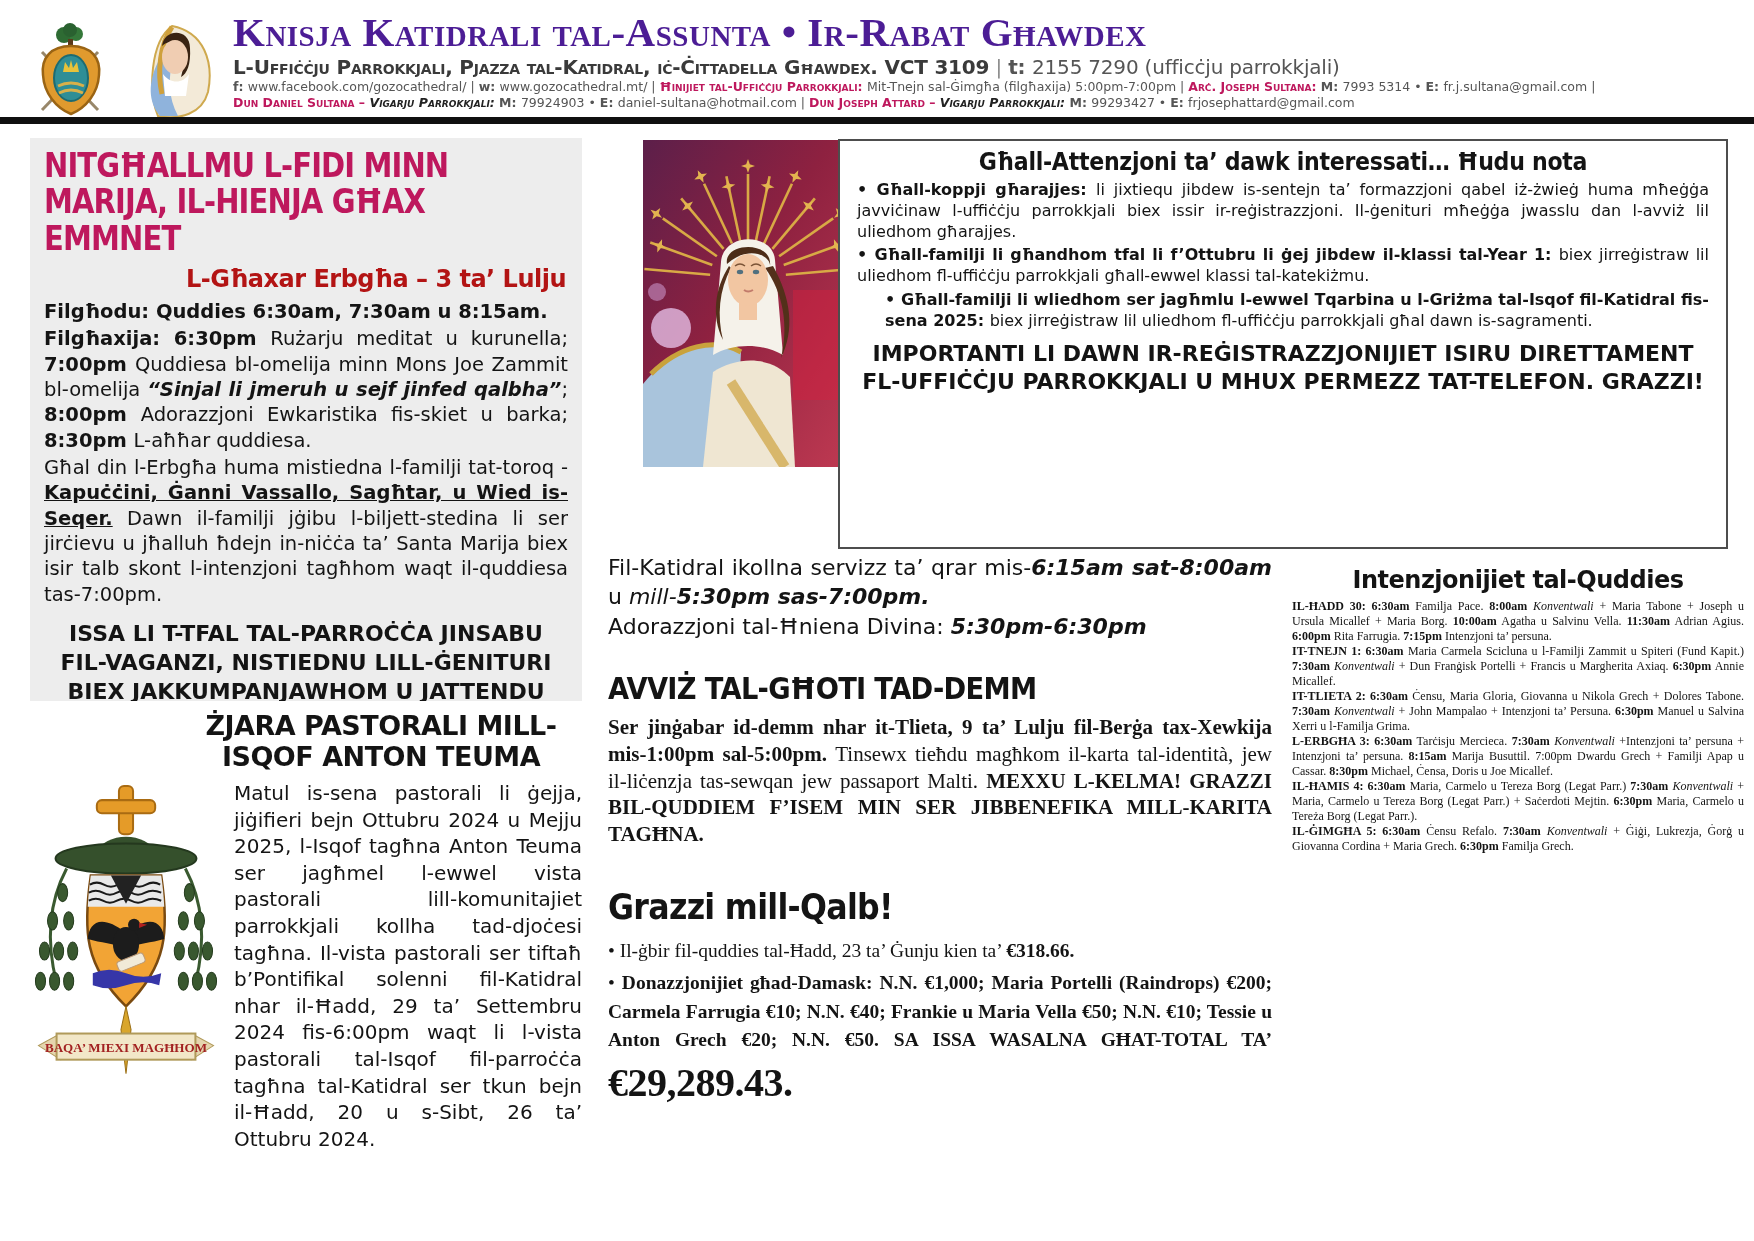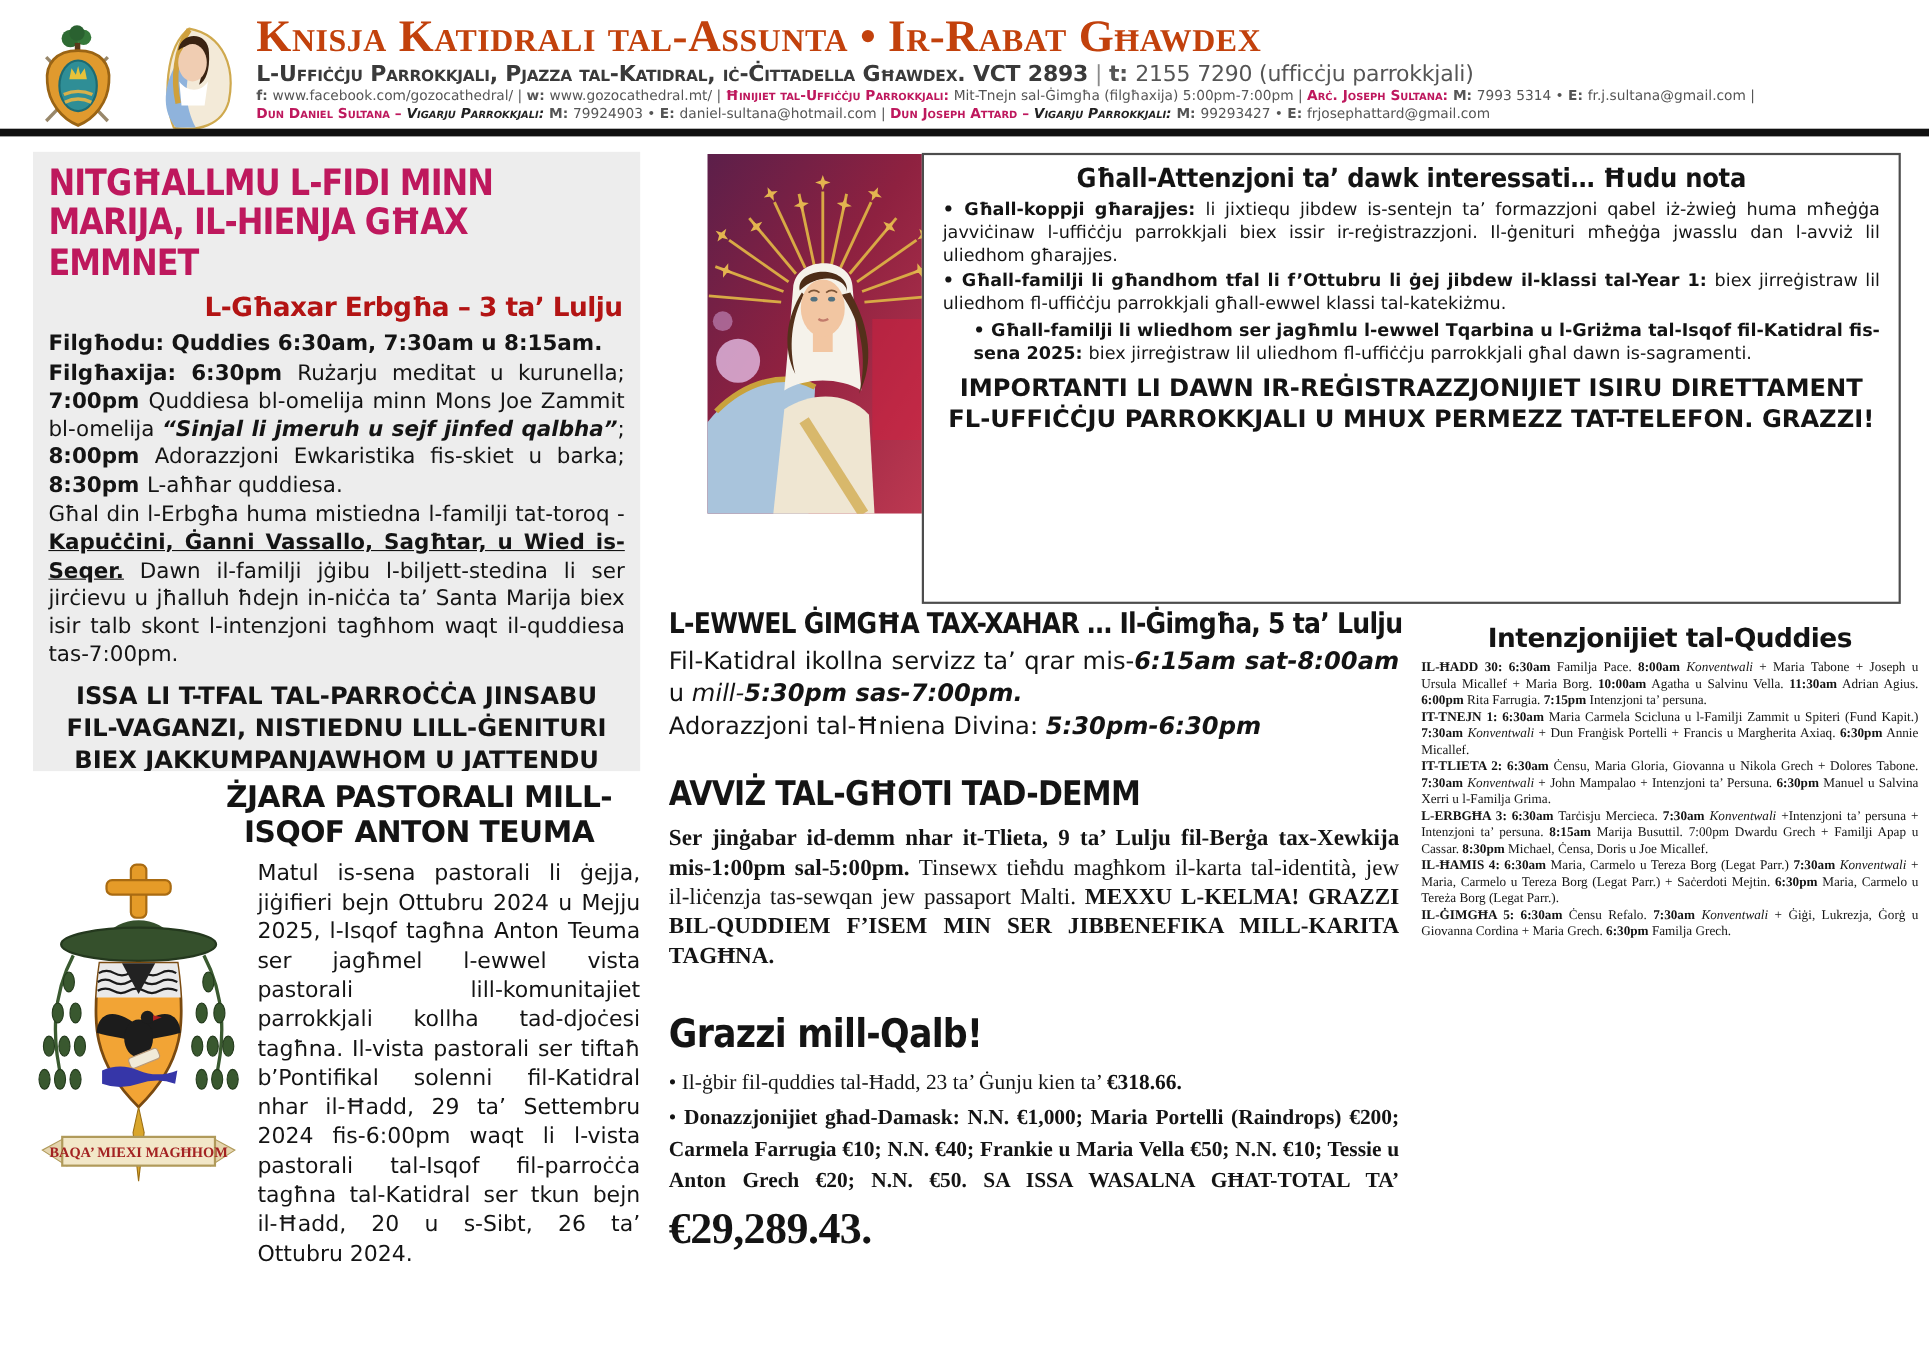--- a/index.html
+++ b/index.html
@@ -3,21 +3,21 @@
 <meta charset="utf-8">
 <style>
   html,body { margin:0; padding:0; background:#888; }
   .page { position:relative; width:1754px; height:1241px; background:#ffffff;
           font-family:"DejaVu Sans", sans-serif; color:#141414; overflow:hidden; margin:0 auto; }
 
   
   .hdr-logo { position:absolute; }
   .hdr-text { position:absolute; left:233px; top:12px; width:1510px; }
   .hdr-title { font-family:"Liberation Serif", serif; font-variant:small-caps; font-weight:700;
-               font-size:41px; line-height:1.02; color:#c2410c; letter-spacing:0.5px; margin:0; white-space:nowrap; }
+               font-size:41px; line-height:1.02; color:#4c1d95; letter-spacing:0.5px; margin:0; white-space:nowrap; }
   .hdr-line2 { font-size:20px; color:#555; margin-top:1px; letter-spacing:-0.2px; white-space:nowrap; }
   .hdr-small { font-size:12.5px; color:#555; line-height:1.3; white-space:nowrap; }
   .sc-bold      { font-variant:small-caps; font-weight:700; color:#3a3a3a; }
   .sc-bold-sm   { font-variant:small-caps; font-weight:700; color:#be185d; }
   .sc-bold-sm-i { font-variant:small-caps; font-weight:700; font-style:italic; color:#222; }
   .hdr-rule { position:absolute; left:0; top:117px; width:100%; height:7px; background:#101010; }
 
   
   .cx-left   { display:block; width:113.6%; transform:scaleX(0.88); transform-origin:0 0; }
   .cx-center { display:block; transform:scaleX(0.92); transform-origin:50% 0; }
@@ -89,21 +89,21 @@
     <path d="M52,4 C84,10 94,40 88,70 C82,92 60,98 38,94 C28,70 30,20 52,4 Z" fill="#f3ead8" stroke="#cfa94e" stroke-width="2"></path>
     <path d="M38,40 C28,60 28,80 40,94 L58,94 C48,75 48,55 53,40 Z" fill="#8fb3dc"></path>
     <path d="M52,5 C40,22 37,50 42,72" stroke="#cfa03c" stroke-width="5" fill="none"></path>
     <path d="M42,24 C44,6 70,6 70,26 C71,42 67,52 61,55 C66,38 64,28 59,24 C53,18 46,20 42,24 Z" fill="#3a2312"></path>
     <ellipse cx="55" cy="35" rx="13" ry="17" fill="#f0cdb2"></ellipse>
     <path d="M43,52 C50,62 63,62 69,52 L66,74 L45,74 Z" fill="#ffffff"></path>
   </svg>
 
   <div class="hdr-text">
     <h1 class="hdr-title">Knisja Katidrali tal-Assunta • Ir-Rabat Għawdex</h1>
-    <div class="hdr-line2"><span class="sc-bold">L-Uffiċċju Parrokkjali, Pjazza tal-Katidral, iċ-Ċittadella Għawdex. VCT 2893</span><span style="color: rgb(138, 138, 138);"> | </span><span style="font-weight: bold;">t: </span><span>2155 7290 (ufficċju parrokkjali)</span></div>
+    <div class="hdr-line2"><span class="sc-bold">L-Uffiċċju Parrokkjali, Pjazza tal-Katidral, iċ-Ċittadella Għawdex. VCT 3109</span><span style="color: rgb(138, 138, 138);"> | </span><span style="font-weight: bold;">t: </span><span>2155 7290 (ufficċju parrokkjali)</span></div>
     <div class="hdr-small"><span style="font-weight: bold;">f: </span><span>www.facebook.com/gozocathedral/  |  </span><span style="font-weight: bold;">w: </span><span>www.gozocathedral.mt/  |  </span><span class="sc-bold-sm">Ħinijiet tal-Uffiċċju Parrokkjali: </span><span>Mit-Tnejn sal-Ġimgħa (filgħaxija) 5:00pm-7:00pm  |  </span><span class="sc-bold-sm">Arċ. Joseph Sultana: </span><span style="font-weight: bold;">M: </span><span>7993 5314 • </span><span style="font-weight: bold;">E: </span><span>fr.j.sultana@gmail.com |</span></div>
     <div class="hdr-small"><span class="sc-bold-sm">Dun Daniel Sultana – </span><span class="sc-bold-sm-i">Vigarju Parrokkjali: </span><span style="font-weight: bold;">M: </span><span>79924903  • </span><span style="font-weight: bold;">E: </span><span>daniel-sultana@hotmail.com | </span><span class="sc-bold-sm">Dun Joseph Attard – </span><span class="sc-bold-sm-i">Vigarju Parrokkjali: </span><span style="font-weight: bold;">M: </span><span>99293427  • </span><span style="font-weight: bold;">E: </span><span>frjosephattard@gmail.com</span></div>
   </div>
 
   <div class="hdr-rule"></div>
 
   <div class="graybox">
     <h2 class="headline">
         <span class="cx-left">NITGĦALLMU L-FIDI MINN MARIJA, IL-HIENJA GĦAX EMMNET</span>
       </h2>
@@ -178,23 +178,20 @@
     <div class="notice-title">
         <span class="cx-center">Għall-Attenzjoni ta’ dawk interessati… Ħudu nota</span>
       </div>
     <p class="notice-b"><span style="font-weight: bold;">• </span><span style="font-weight: bold;">Għall-koppji għarajjes: </span><span>li jixtiequ jibdew is-sentejn ta’ formazzjoni qabel iż-żwieġ huma mħeġġa javviċinaw l-uffiċċju parrokkjali biex issir ir-reġistrazzjoni. Il-ġenituri mħeġġa jwasslu dan l-avviż lil uliedhom għarajjes.</span></p>
     <p class="notice-b"><span style="font-weight: bold;">• </span><span style="font-weight: bold;">Għall-familji li għandhom tfal li f’Ottubru li ġej jibdew il-klassi tal-Year 1: </span><span>biex jirreġistraw lil uliedhom fl-uffiċċju parrokkjali għall-ewwel klassi tal-katekiżmu.</span></p>
     <p class="notice-b indent"><span style="font-weight: bold;">•  </span><span style="font-weight: bold;">Għall-familji li wliedhom ser jagħmlu l-ewwel Tqarbina u l-Griżma tal-Isqof fil-Katidral fis-sena 2025: </span><span>biex jirreġistraw lil uliedhom fl-uffiċċju parrokkjali għal dawn is-sagramenti.</span></p>
     <p class="notice-footer">IMPORTANTI LI DAWN IR-REĠISTRAZZJONIJIET ISIRU DIRETTAMENT FL-UFFIĊĊJU PARROKKJALI U MHUX PERMEZZ TAT-TELEFON. GRAZZI!</p>
   </div>
 
   <div class="midcol">
-    <h2 class="mid-title">
-        <span class="cx-left">L-EWWEL ĠIMGĦA TAX-XAHAR … Il-Ġimgħa, 5 ta’ Lulju</span>
-      </h2>
     <p class="mid-body"><span>Fil-Katidral ikollna servizz ta’ qrar mis-</span><span style="font-weight: bold; font-style: italic;">6:15am sat-8:00am</span><span> u </span><span style="font-style: italic;">mill-</span><span style="font-weight: bold; font-style: italic;">5:30pm sas-7:00pm.</span></p>
     <p class="mid-body"><span>Adorazzjoni tal-Ħniena Divina: </span><span style="font-weight: bold; font-style: italic;">5:30pm-6:30pm</span></p>
 
     <h2 class="avviz-title">
         <span class="cx-left">AVVIŻ TAL-GĦOTI TAD-DEMM</span>
       </h2>
     <p class="serif-par"><span style="font-weight: bold;">Ser jinġabar id-demm nhar it-Tlieta, 9 ta’ Lulju fil-Berġa tax-Xewkija mis-1:00pm sal-5:00pm. </span><span>Tinsewx tieħdu magħkom il-karta tal-identità, jew il-liċenzja tas-sewqan jew passaport Malti. </span><span style="font-weight: bold;">MEXXU L-KELMA! GRAZZI BIL-QUDDIEM F’ISEM MIN SER JIBBENEFIKA MILL-KARITA TAGĦNA.</span></p>
 
     <h2 class="grazzi-title">
         <span class="cx-left">Grazzi mill-Qalb!</span>

